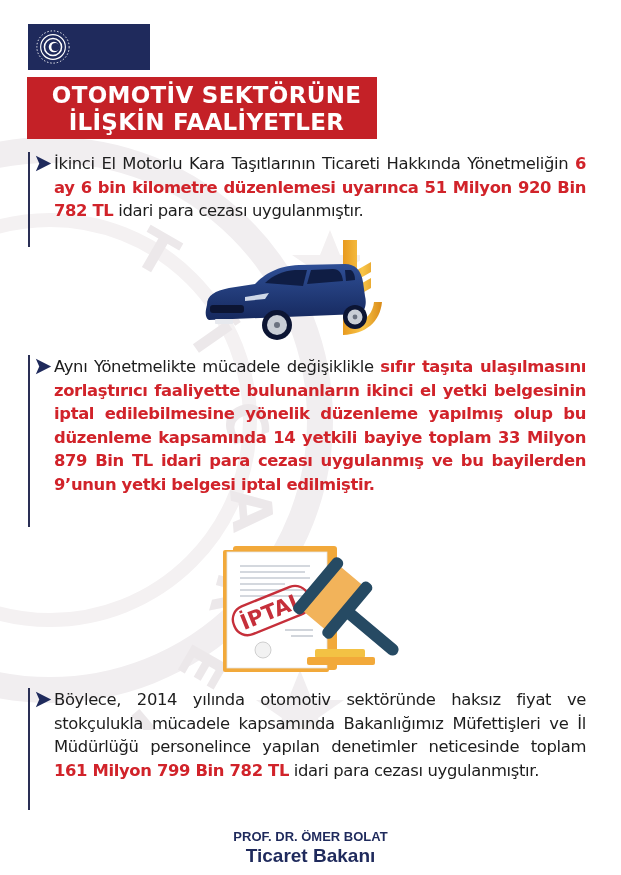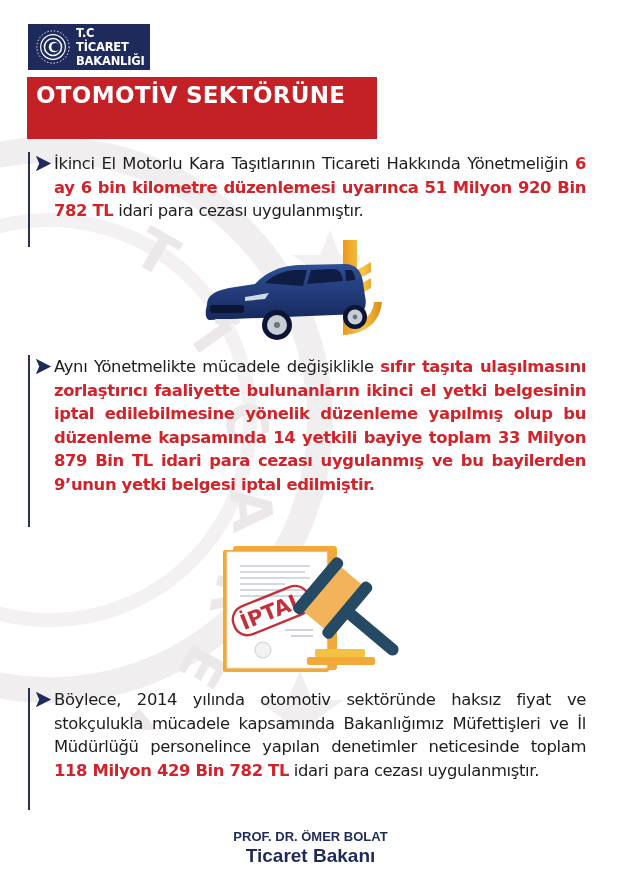--- a/index.html
+++ b/index.html
@@ -10,21 +10,21 @@
   .watermark { position: absolute; left: -260px; top: 110px; width: 620px; height: 620px; pointer-events: none; }
   .logo {
     position: absolute; left: 28px; top: 24px; width: 122px; height: 46px;
     background: #1f2a5c; display: flex; align-items: center; box-sizing: border-box; padding-left: 6px;
   }
   .logo svg { width: 38px; height: 38px; flex: none; }
   .logo-text { color: #fff; font-family: "DejaVu Sans", sans-serif; font-weight: bold; font-size: 11.5px; line-height: 14px; margin-left: 4px; letter-spacing: -0.2px; }
   .title-banner {
     position: absolute; left: 27px; top: 77px; width: 350px; height: 62px;
     background: #c42127; color: #fff; box-sizing: border-box; padding: 5px 0 0 9px;
-    font-family: "DejaVu Sans", sans-serif; font-weight: bold; font-size: 23px; line-height: 27px; letter-spacing: 0.3px;
+    font-family: "DejaVu Sans", sans-serif; font-weight: bold; font-size: 23px; line-height: 27px; letter-spacing: 0.3px; text-align: center;
   }
   .para {
     position: absolute; left: 28px; width: 558px; box-sizing: border-box;
     border-left: 2px solid #2a2f55; padding-left: 24px;
     font-family: "DejaVu Sans", sans-serif; font-size: 16.4px; line-height: 23.5px; text-align: justify; color: #1d1d1d;
     letter-spacing: -0.35px;
   }
   .para .bullet { position: absolute; left: 5px; top: 3px; width: 17px; height: 17px; }
   .red { color: #d1232a; font-weight: bold; }
   #p1 { top: 152px; height: 95px; }
@@ -61,28 +61,25 @@
 </svg>
 
 <div class="logo">
   <svg viewBox="0 0 40 40">
     <circle cx="20" cy="20" r="17" fill="none" stroke="#ffffff" stroke-width="1" stroke-dasharray="1.5 2"></circle>
     <circle cx="20" cy="20" r="13" fill="none" stroke="#ffffff" stroke-width="1.2"></circle>
     <circle cx="20" cy="20" r="9" fill="none" stroke="#ffffff" stroke-width="1.6"></circle>
     <circle cx="21" cy="20" r="5.5" fill="#ffffff"></circle>
     <circle cx="22.6" cy="20" r="4.3" fill="#1f2a5c"></circle>
   </svg>
-  <div class="logo-text">
-    <div>T.C TİCARET</div>
-    <div>BAKANLIĞI</div>
-  </div>
 </div>
 
 <div class="title-banner">
   <div>OTOMOTİV SEKTÖRÜNE</div>
+  <div>İLİŞKİN FAALİYETLER</div>
 </div>
 
 <div class="para" id="p1">
   <svg class="bullet" viewBox="0 0 20 20">
       <polygon points="1,1 19,10 1,19 5,10" fill="#1f2a5c"></polygon>
     </svg>
   <span>İkinci El Motorlu Kara Taşıtlarının Ticareti Hakkında Yönetmeliğin </span><span class="red">6 ay 6 bin kilometre düzenlemesi uyarınca 51 Milyon 920 Bin 782 TL</span><span> idari para cezası uygulanmıştır.</span>
 </div>
 
 <svg class="illus" id="car-illus" viewBox="0 0 190 115">
@@ -153,17 +150,17 @@
     <rect x="96" y="38" width="34" height="58" rx="3" fill="#f2b35a"></rect>
     <rect x="88" y="32" width="12" height="70" rx="5" fill="#264a63"></rect>
     <rect x="126" y="32" width="12" height="70" rx="5" fill="#264a63"></rect>
   </g>
 </svg>
 
 <div class="para" id="p3">
   <svg class="bullet" viewBox="0 0 20 20">
       <polygon points="1,1 19,10 1,19 5,10" fill="#1f2a5c"></polygon>
     </svg>
-  <span>Böylece, 2014 yılında otomotiv sektöründe haksız fiyat ve stokçulukla mücadele kapsamında Bakanlığımız Müfettişleri ve İl Müdürlüğü personelince yapılan denetimler neticesinde toplam </span><span class="red">118 Milyon 429 Bin 782 TL</span><span> idari para cezası uygulanmıştır.</span>
+  <span>Böylece, 2014 yılında otomotiv sektöründe haksız fiyat ve stokçulukla mücadele kapsamında Bakanlığımız Müfettişleri ve İl Müdürlüğü personelince yapılan denetimler neticesinde toplam </span><span class="red">161 Milyon 799 Bin 782 TL</span><span> idari para cezası uygulanmıştır.</span>
 </div>
 
 <div class="signature" id="sig-name">PROF. DR. ÖMER BOLAT</div>
 <div class="signature" id="sig-role">Ticaret Bakanı</div>
 
 </body></html>

